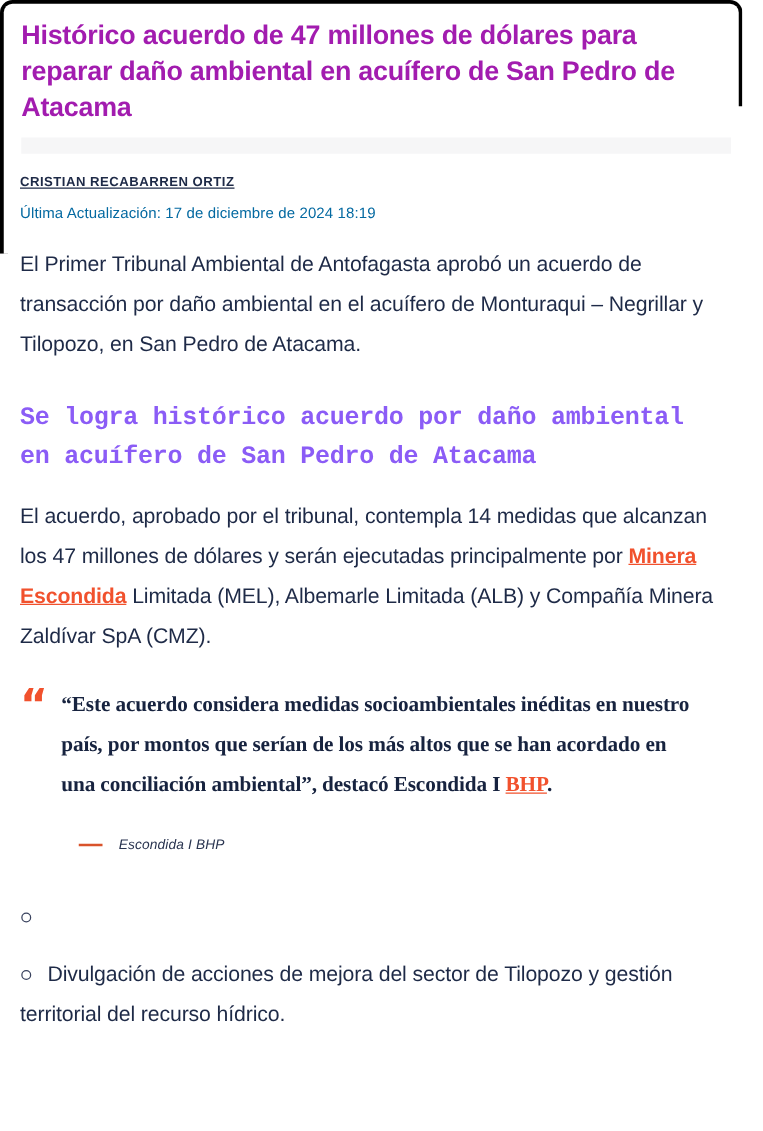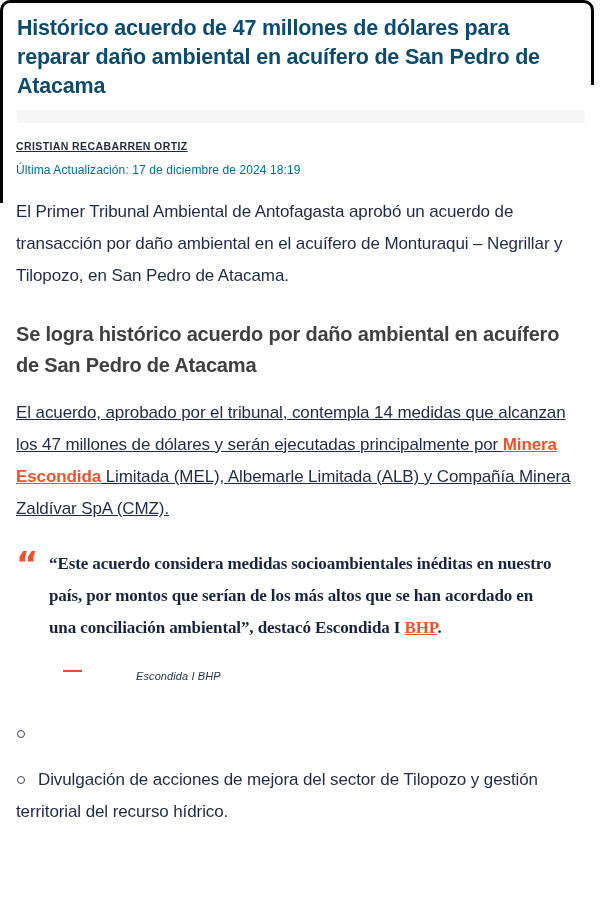--- a/index.html
+++ b/index.html
@@ -23,59 +23,59 @@
     background:#fff;
   }
   .page{
     position:absolute;top:0;left:0;width:610px;height:905px;
     padding:0;box-sizing:border-box;
   }
   .inner{padding:12px 25px 0 16px;}
 
   .headline{
     font-size:21.5px;font-weight:700;line-height:29px;
-    letter-spacing:-0.2px;color:#0c4a6e;margin:2px 0 0 1px;
+    letter-spacing:-0.2px;color:#a21caf;margin:2px 0 0 1px;
   }
   .placeholder-bar{
     margin:9px 0 0 1px;width:568px;height:13px;background:#f6f6f7;
   }
   .byline{
     display:inline-block;margin:17px 0 0 0;
     font-size:10.5px;font-weight:700;letter-spacing:0.4px;
     color:#1e2a47;text-decoration:underline;cursor:pointer;text-align:center;
   }
   .updated{
     margin-top:9px;font-size:12px;color:#0369a1;letter-spacing:0.1px;
   }
   .para{
     font-size:17px;line-height:32px;letter-spacing:-0.1px;
     margin:0;color:#1e2a47;
   }
   .lead{margin-top:19px;max-width:560px;}
   .subhead{
     font-size:20px;font-weight:700;line-height:31px;letter-spacing:-0.2px;
-    color:#404040;margin:27px 0 16px 0;max-width:560px;
+    color:#8b5cf6;margin:27px 0 16px 0;max-width:560px;font-family:Liberation Mono, monospace;
   }
-  .bodypara{margin-top:16px;max-width:568px;text-decoration:underline;}
+  .bodypara{margin-top:16px;max-width:568px;}
   .inline-link{
     color:#f1512d;font-weight:700;text-decoration:underline;cursor:pointer;
   }
   .quote-block{margin-top:23px;display:flex;}
   .quote-mark{
     flex:0 0 33px;color:#f1512d;font-size:34px;font-weight:700;
     line-height:20px;padding-top:6px;font-family:"DejaVu Sans",sans-serif;
     letter-spacing:-4px;
   }
   .quote-text{
     font-size:17px;font-weight:700;line-height:32px;letter-spacing:-0.1px;
     color:#17233f;max-width:505px;margin-top:0;font-family:Liberation Serif, serif;
   }
   .quote-text .inline-link{font-weight:700;}
   .quote-cite{
-    margin:26px 0 0 47px;display:flex;gap:41px;
+    margin:26px 0 0 47px;display:flex;align-items:center;
   }
   .cite-dash{
     width:19px;height:2px;background:#d9532b;margin-right:13px;
   }
   .cite-text{
     font-size:11px;font-style:italic;color:#28334f;letter-spacing:0.1px;
   }
   .bullets{margin:36px 0 0 0;padding:0;list-style:none;}
   .bullets li{
     font-size:17px;line-height:32px;letter-spacing:-0.1px;

